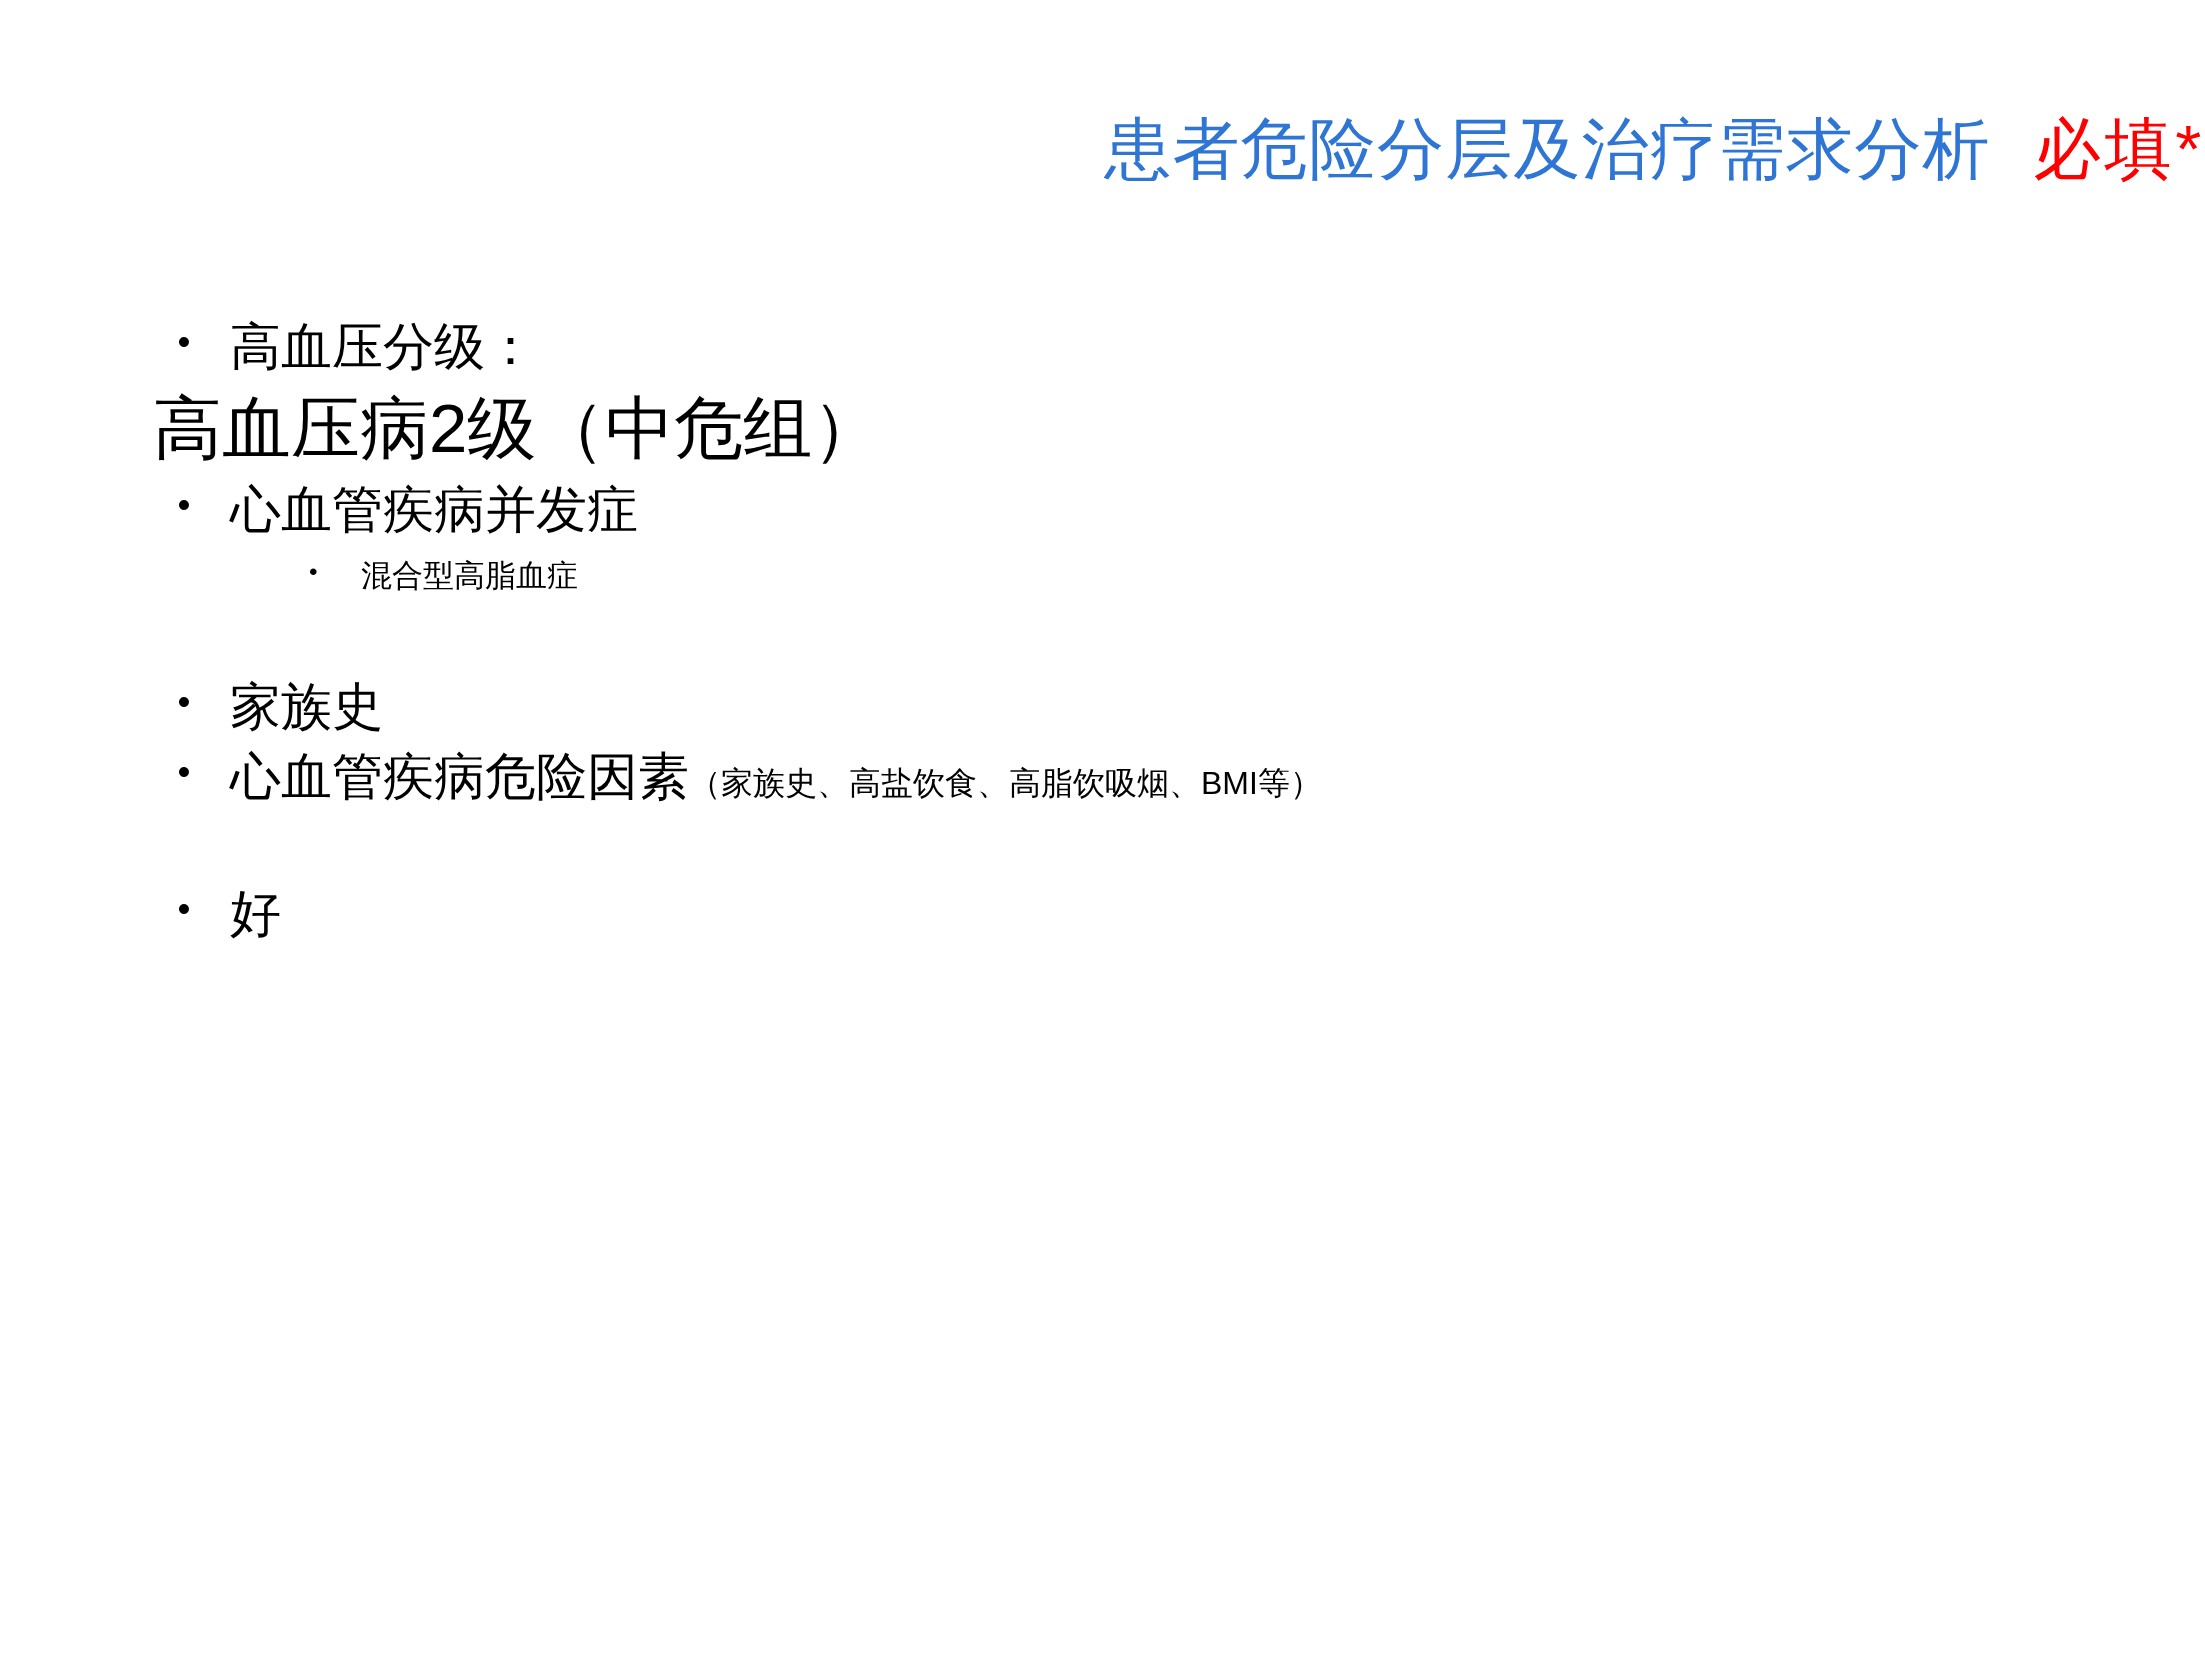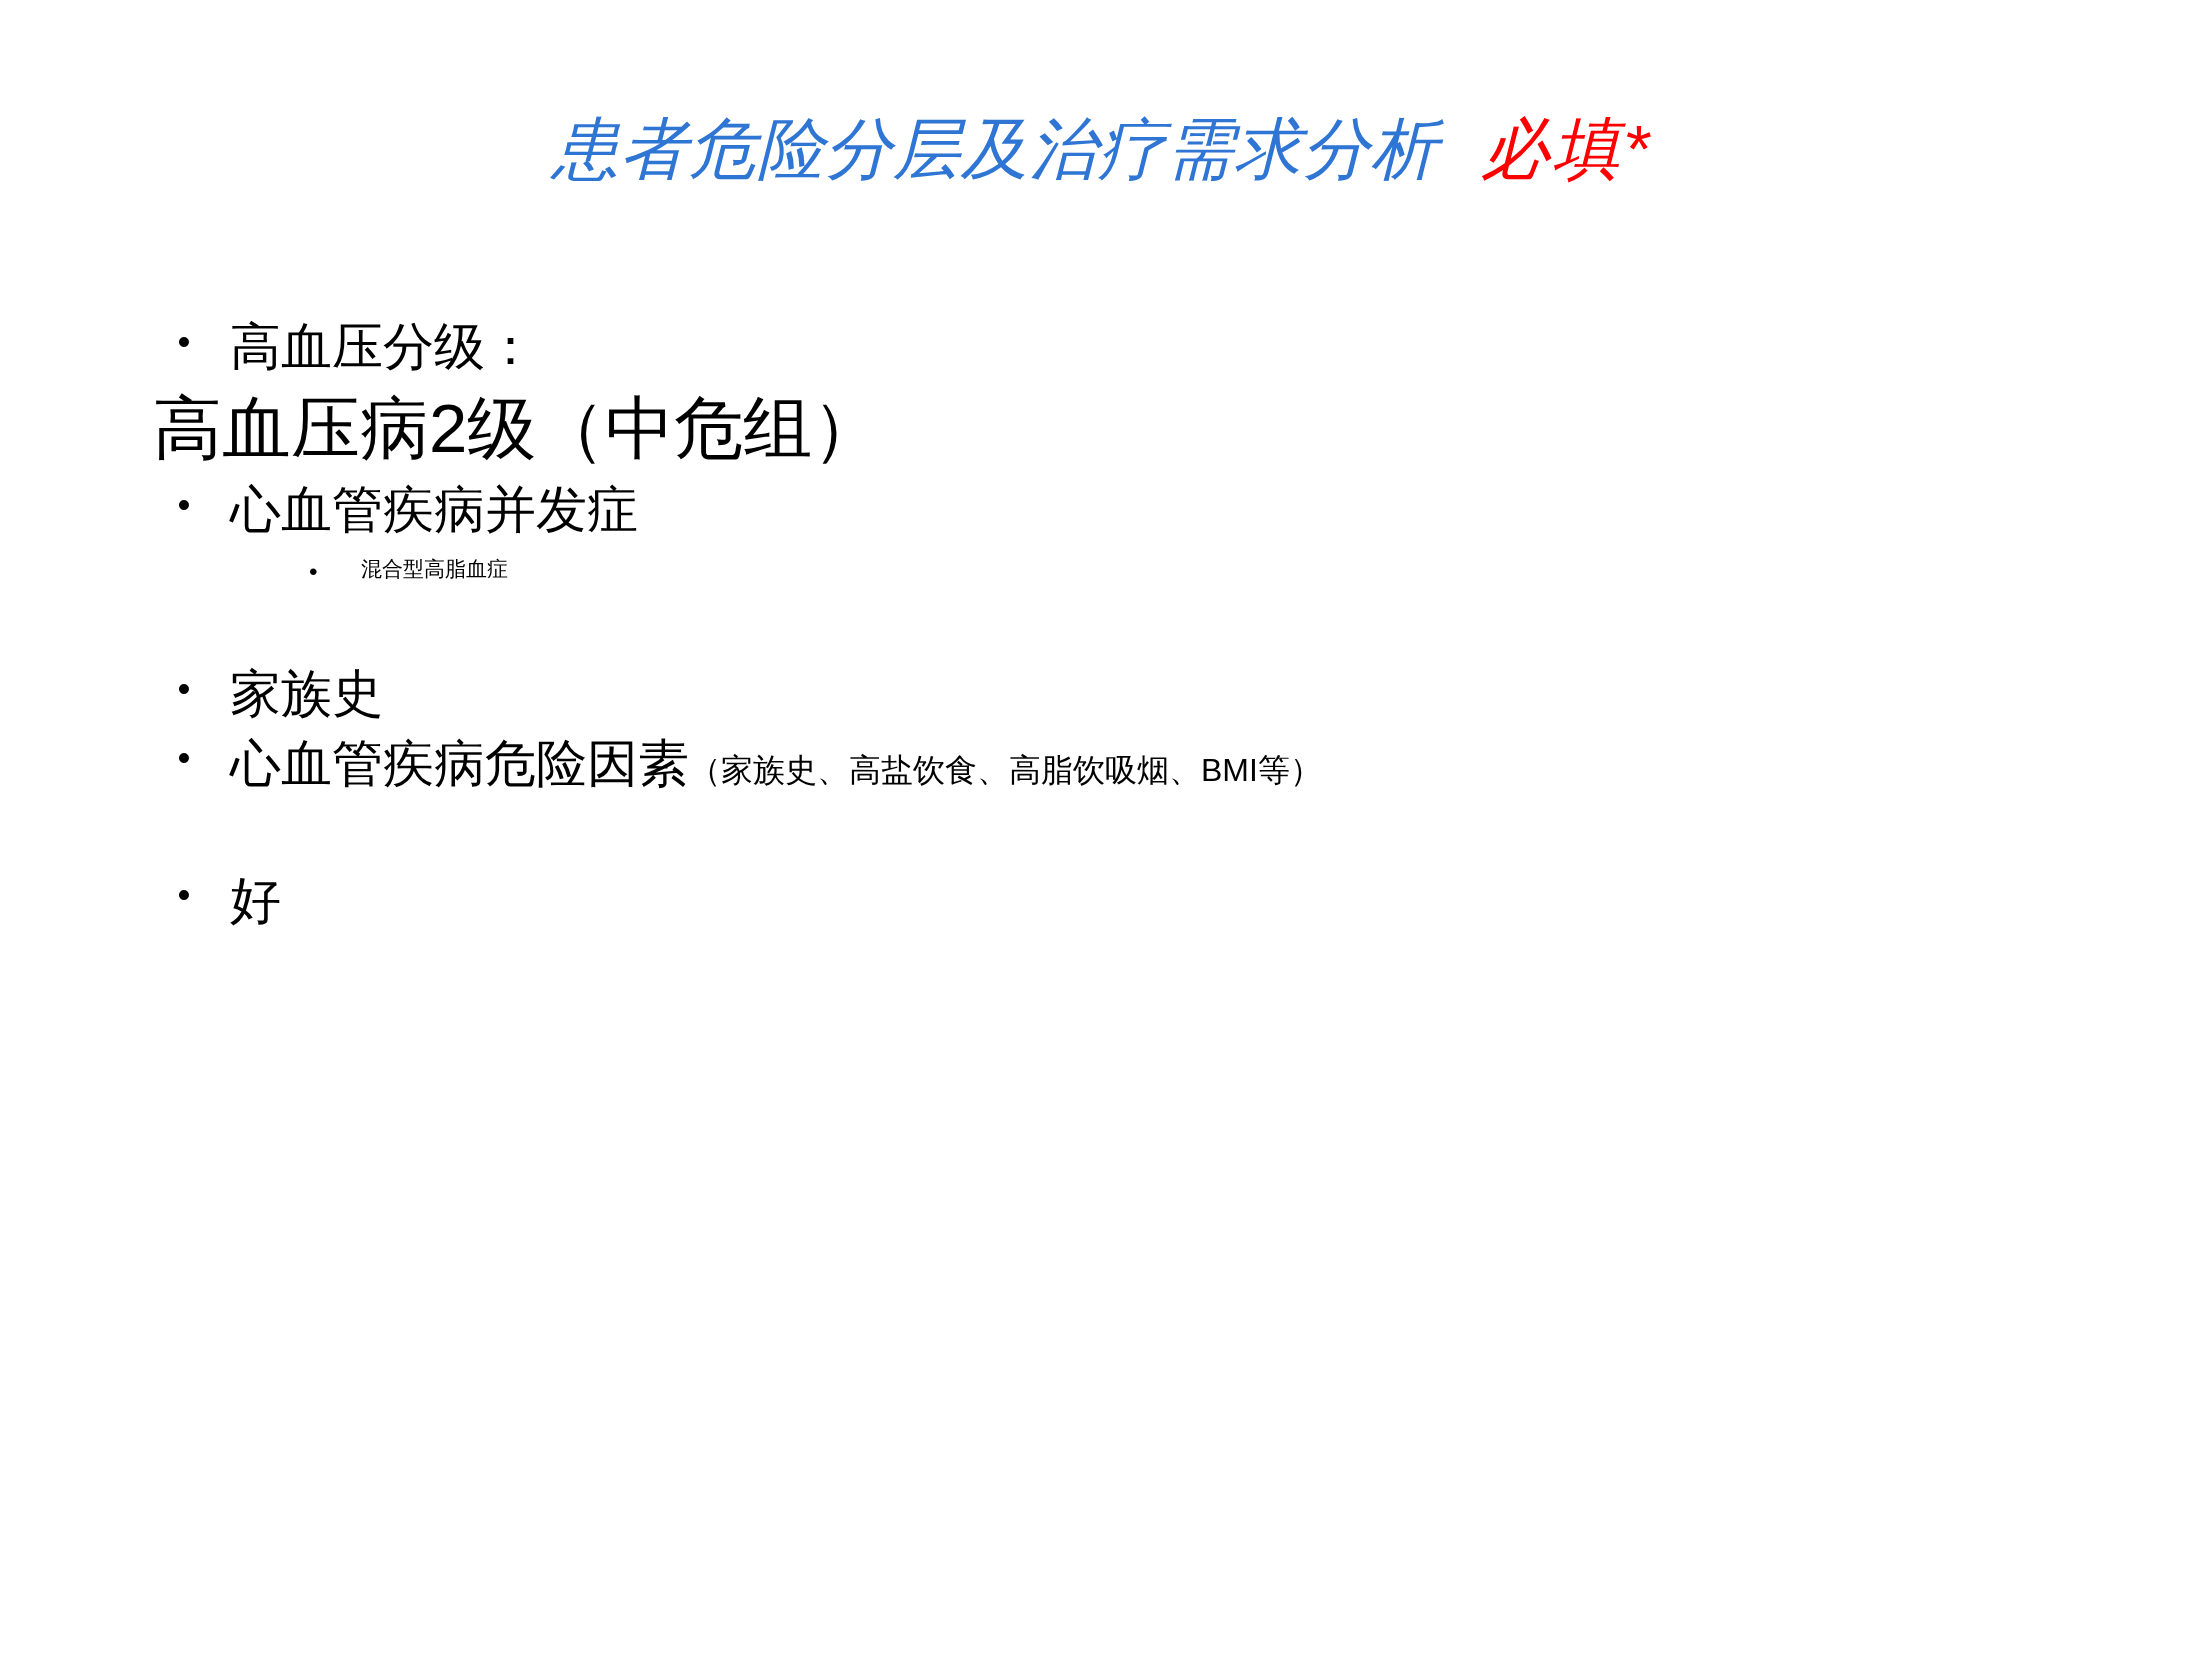--- a/index.html
+++ b/index.html
@@ -18,23 +18,22 @@
     background: #ffffff;
     overflow: hidden;
   }
 
   
   .title-block {
     position: absolute;
     left: 0;
     top: 104px;
     width: 2205px;
-    text-align: center;
+    text-align: right;
     white-space: nowrap;
-    font-style: italic;
   }
   .title-main {
     font-size: 67px;
     font-weight: 400;
     color: #2E75D4;
     letter-spacing: 1.2px;
   }
   .title-required {
     font-size: 67px;
     font-weight: 400;
@@ -72,21 +71,21 @@
     position: relative;
     padding-left: 0;
     font-size: 69px;
     line-height: 1.30;
     color: #000000;
     margin-bottom: 3.7px;
   }
   .lvl2 {
     position: relative;
     padding-left: 208px;
-    font-size: 21px;
+    font-size: 31px;
     line-height: 1.35;
     color: #000000;
     margin-top: 11px;
     margin-bottom: 3.7px;
   }
   .lvl2::before {
     content: "\2022";
     position: absolute;
     left: 156px;
     top: 0px;

